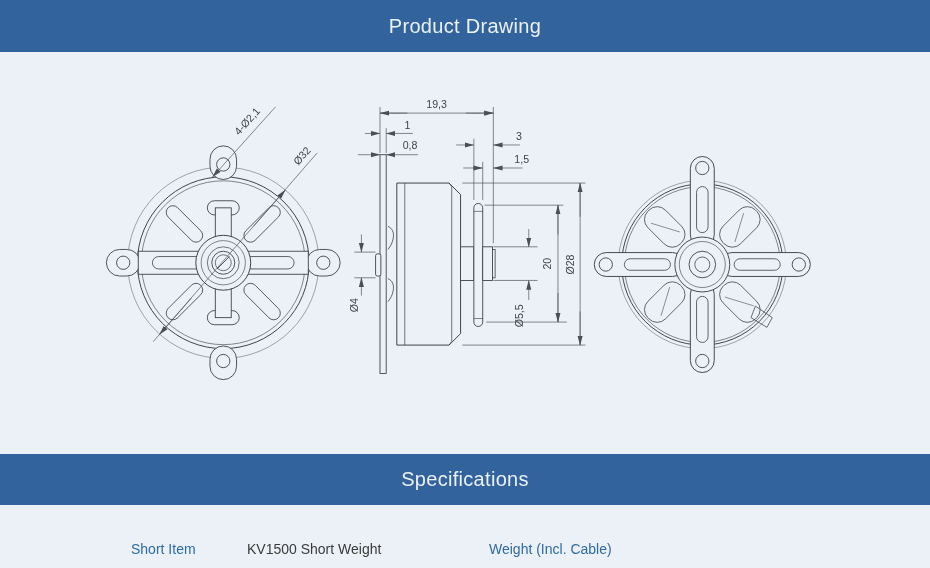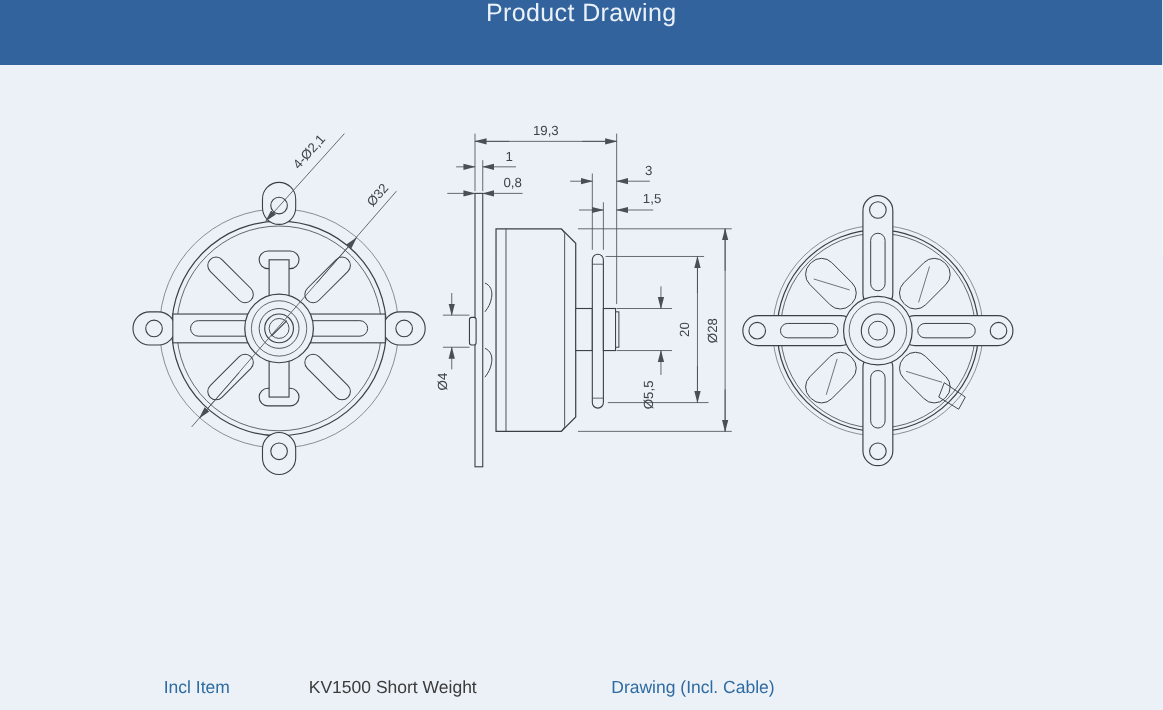--- a/index.html
+++ b/index.html
@@ -1,19 +1,19 @@
 <!DOCTYPE html>
 <html><head>
 <meta charset="utf-8">
 <style>
   html,body{margin:0;padding:0;background:#ffffff;}
   .page{position:relative;width:930px;height:568px;background:#EBF1F7;overflow:hidden;
         font-family:"Liberation Sans",sans-serif;}
   .banner{position:absolute;left:0;width:930px;background:#33639C;color:#EAF1F8;
-          display:flex;justify-content:center;
+          display:flex;align-items:center;justify-content:center;
           font-size:20px;font-weight:400;letter-spacing:.3px;}
   .banner-top{top:0;height:52px;}
   .banner-spec{top:454px;height:51px;}
   .drawing-svg{position:absolute;top:52px;left:0;}
   .spec-text{position:absolute;top:541px;font-size:14px;line-height:17px;white-space:nowrap;}
   .spec-label{color:#2F6BA1;}
   .spec-value{color:#3B3B3B;}
   
   .ol{stroke:#3C4046;fill:none;}
   .ob{stroke:#3C4046;fill:#EBF1F7;}
@@ -208,19 +208,22 @@
           </g>
       </g>
 
       <circle class="ob" cx="733" cy="292" r="31" stroke-width="1.05"></circle>
       <circle class="ol" cx="733" cy="292" r="26" stroke-width=".7"></circle>
       <circle class="ol" cx="733" cy="292" r="15" stroke-width="1"></circle>
       <circle class="ol" cx="733" cy="292" r="8.5" stroke-width=".9"></circle>
     </g>
   </svg>
 
-
-  <div class="spec-text spec-label" style="left:131px;">Incl Item</div>
+  <div class="banner banner-spec">
+    <span>Specifications</span>
+  </div>
+
+  <div class="spec-text spec-label" style="left:131px;">Short Item</div>
   <div class="spec-text spec-value" style="left:247px;">KV1500 Short Weight</div>
-  <div class="spec-text spec-label" style="left:489px;">Drawing (Incl. Cable)</div>
+  <div class="spec-text spec-label" style="left:489px;">Weight (Incl. Cable)</div>
   <div class="spec-text spec-value" style="left:674px;margin-top:48px;">28g</div>
 
 </div>
 
 </body></html>

